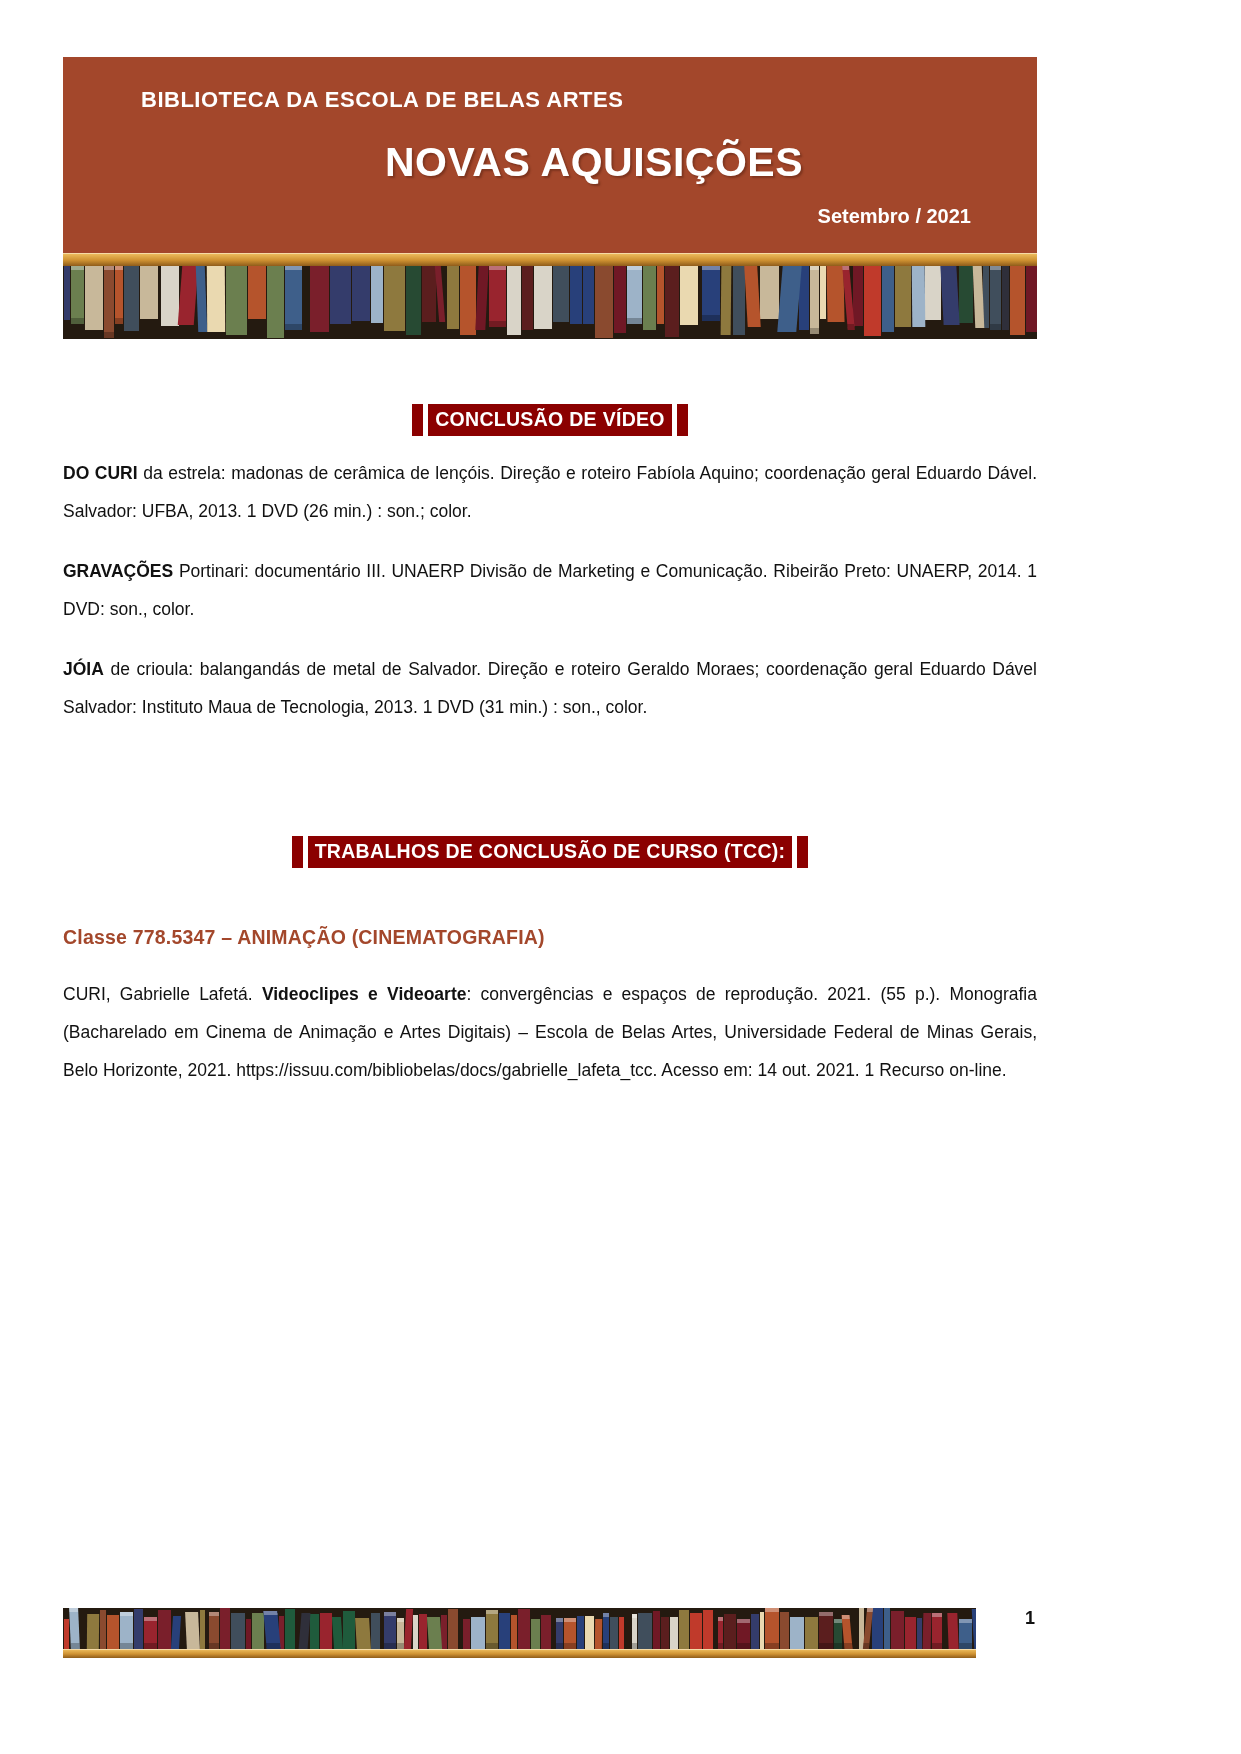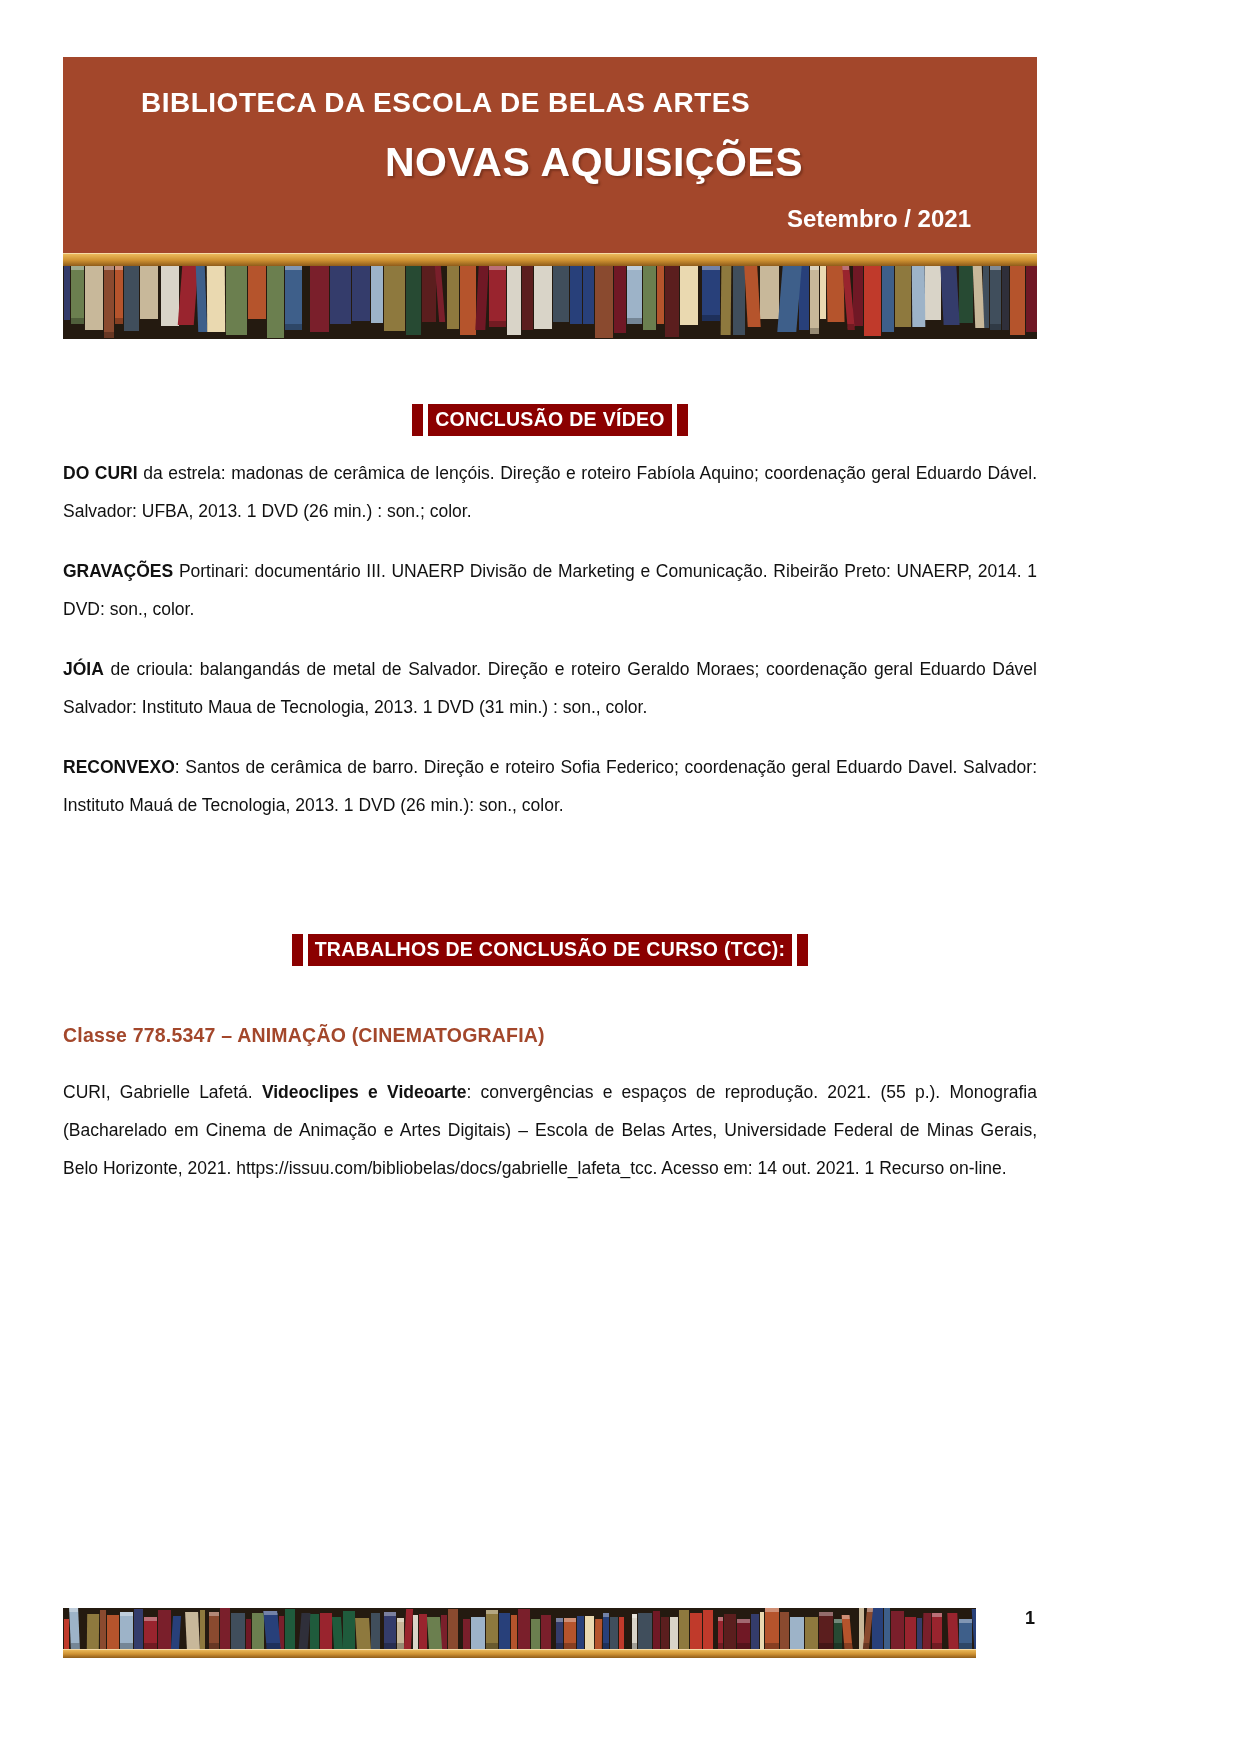--- a/index.html
+++ b/index.html
@@ -8,30 +8,30 @@
     font-family:"Liberation Sans", sans-serif; color:#111; overflow:hidden;
   }
 
   
   .banner {
     position:absolute; left:63px; top:57px; width:974px; height:196px;
     background:var(--banner-bg,#a3472b); color:#fff;
   }
   .banner-library {
     position:absolute; left:78px; top:30px;
-    font-size:28px; font-weight:bold; letter-spacing:.5px;
+    font-size:22px; font-weight:bold; letter-spacing:.5px;
   }
   .banner-title {
     position:absolute; left:0; right:0; top:82px; text-align:center;
     padding-left:88px; font-size:41px; font-weight:bold; letter-spacing:.5px;
     text-shadow:2px 2px 2px rgba(60,20,10,.35);
   }
   .banner-date {
     position:absolute; right:66px; top:148px;
-    font-size:24px; font-weight:bold;
+    font-size:20px; font-weight:bold;
   }
 
   
   .bookshelf { position:absolute; overflow:hidden; }
   .bookshelf.header-shelf { left:63px; top:253px; width:974px; height:86px; }
   .bookshelf.footer-shelf { left:63px; top:1608px; width:913px; height:50px; }
   .shelf-bar {
     height:13px; background:linear-gradient(#f0c161,#cf9232 55%,#8f5c1a);
     box-shadow:inset 0 1px 0 rgba(255,255,255,.45);
   }
@@ -166,21 +166,20 @@
     </div>
 
 
 
     <p class="entry"><strong>DO CURI</strong><span> da estrela: madonas de cerâmica de lençóis. Direção e roteiro Fabíola Aquino; coordenação geral Eduardo Dável. Salvador: UFBA, 2013. 1 DVD (26 min.) : son.; color.</span></p>
 
     <p class="entry"><strong>GRAVAÇÕES</strong><span> Portinari: documentário III. UNAERP Divisão de Marketing e Comunicação. Ribeirão Preto: UNAERP, 2014. 1 DVD: son., color.</span></p>
 
     <p class="entry"><strong>JÓIA</strong><span> de crioula: balangandás de metal de Salvador. Direção e roteiro Geraldo Moraes; coordenação geral Eduardo Dável Salvador: Instituto Maua de Tecnologia, 2013. 1 DVD (31 min.) : son., color.</span></p>
 
-    <p class="entry"><strong>RECONVEXO</strong><span>: Santos de cerâmica de barro. Direção e roteiro Sofia Federico; coordenação geral Eduardo Davel. Salvador: Instituto Mauá de Tecnologia, 2013. 1 DVD (26 min.): son., color.</span></p>
 
     <div class="section-heading tcc">
       <span class="hl-block"></span>
       <span class="hl-text">TRABALHOS DE CONCLUSÃO DE CURSO (TCC):</span>
       <span class="hl-block"></span>
     </div>
 
     <h3 class="class-heading">Classe 778.5347 – ANIMAÇÃO (CINEMATOGRAFIA)</h3>
 
     <p class="entry tcc-entry"><span>CURI, Gabrielle Lafetá. </span><strong>Videoclipes e Videoarte</strong><span>: convergências e espaços de reprodução. 2021. (55 p.). Monografia (Bacharelado em Cinema de Animação e Artes Digitais) – Escola de Belas Artes, Universidade Federal de Minas Gerais, Belo Horizonte, 2021. https://issuu.com/bibliobelas/docs/gabrielle_lafeta_tcc. Acesso em: 14 out. 2021. 1 Recurso on-line.</span></p>

